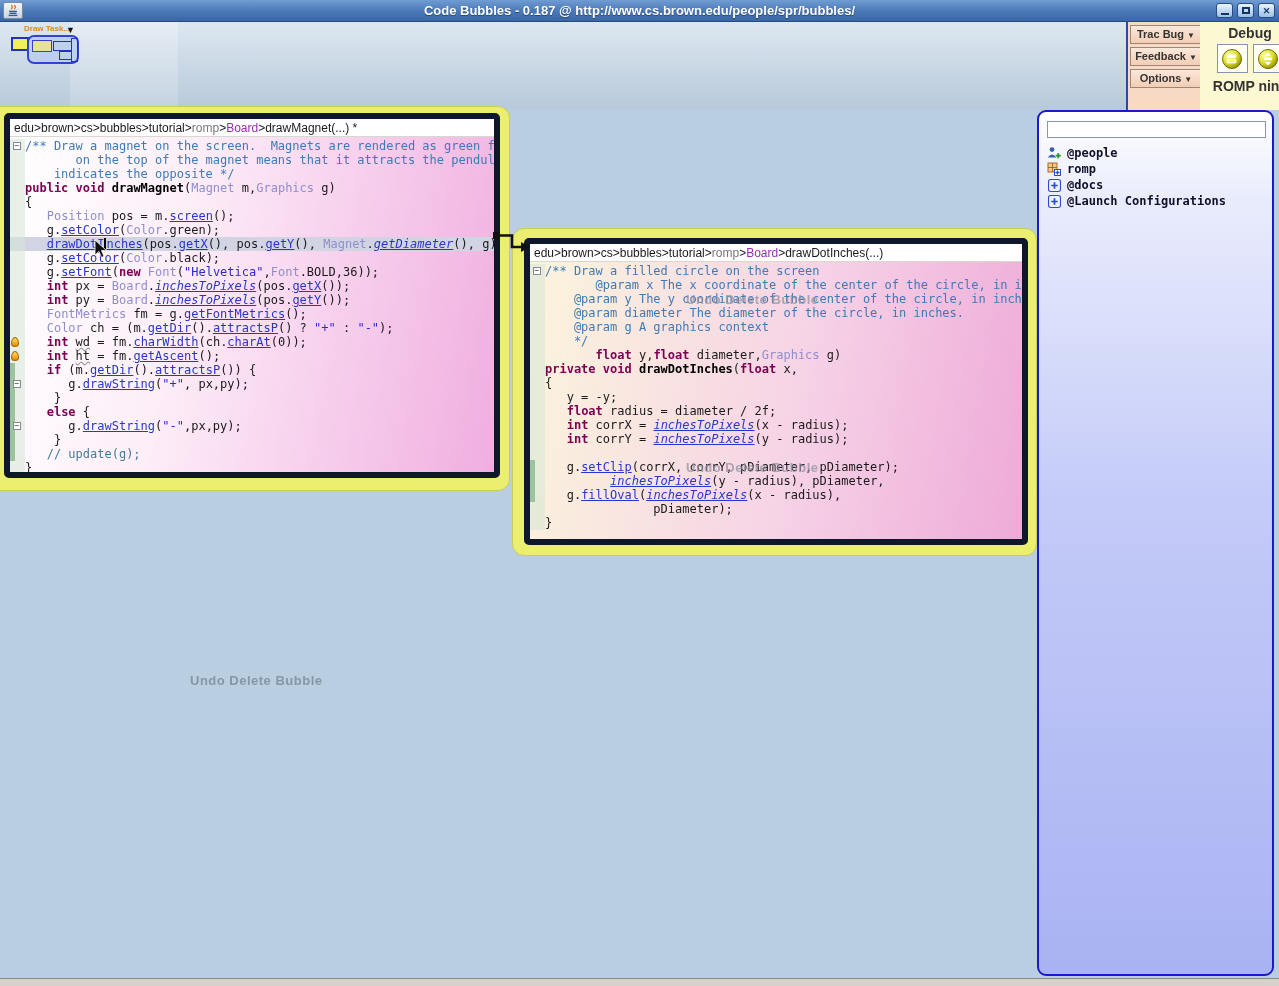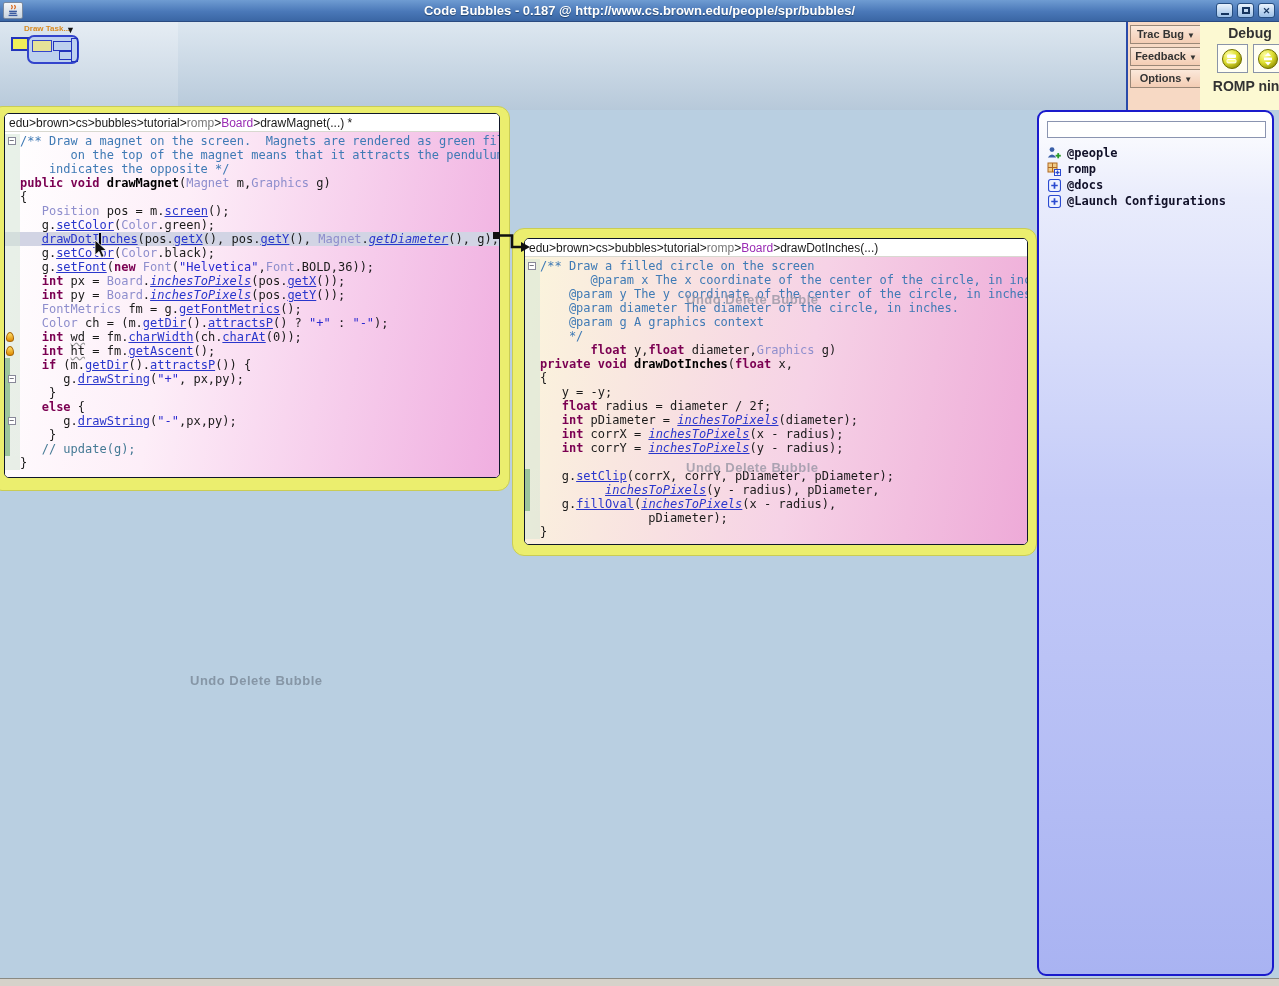--- a/index.html
+++ b/index.html
@@ -47,21 +47,21 @@
   .debug-panel { position:absolute; left:1200px; top:22px; width:100px; height:88px; background:#fcf9d2; }
   .debug-title { text-align:center; font-size:14px; font-weight:bold; color:#333; margin-top:3px; }
   .debug-icons { display:flex; justify-content:center; gap:5px; margin-top:3px; }
   .dbg-btn { width:31px; height:29px; background:#fffef2; border:1px solid #8a94a8; display:flex; align-items:center; justify-content:center; }
   .ws-label { text-align:center; font-size:14px; font-weight:bold; color:#333; margin-top:5px; }
 
   
   .group { position:absolute; background:#ebee6e; border:1px solid #c9cc55; border-radius:12px; }
   .g-left  { left:-10px; top:106px; width:520px; height:385px; }
   .g-right { left:512px; top:228px; width:525px; height:328px; }
-  .bubble { position:absolute; border:1px solid #0f172a; border-radius:5px; overflow:hidden; background:#fff; }
+  .bubble { position:absolute; border:6px solid #0f172a; border-radius:5px; overflow:hidden; background:#fff; }
   .b-left  { left:4px;   top:113px; width:496px; height:365px; }
   .b-right { left:524px; top:238px; width:504px; height:307px; }
   .b-left  .codearea { background:linear-gradient(100deg,#ffffff 0%, #fdeef8 35%, #f0aee0 100%); }
   .b-right .codearea { background:linear-gradient(100deg,#fbf5dc 0%, #f6d2e6 55%, #eeaad8 100%); }
   .crumbbar { height:18px; background:#fff; border-bottom:1px solid #d8d8d0; font-size:12px;
     padding:2px 3px 0 4px; white-space:nowrap; overflow:hidden; }
   .codearea { position:absolute; left:0; top:18px; right:0; bottom:0; padding-top:2px; overflow:hidden; }
 
   .cl { height:14px; line-height:14px; white-space:pre; font-family:"DejaVu Sans Mono", monospace;
     font-size:12px; color:#1a1a1a; }
@@ -228,21 +228,20 @@
       <div class="cl"><span class="gut"></span><span class="sc">       @param x The x coordinate of the center of the circle, in inches</span></div>
       <div class="cl"><span class="gut"></span><span class="sc">    @param y The y coordinate of the center of the circle, in inches.</span></div>
       <div class="cl"><span class="gut"></span><span class="sc">    @param diameter The diameter of the circle, in inches.</span></div>
       <div class="cl"><span class="gut"></span><span class="sc">    @param g A graphics context</span></div>
       <div class="cl"><span class="gut"></span><span class="sc">    */</span></div>
       <div class="cl"><span class="gut"></span><span class="sp">       </span><span class="sk">float</span><span class="sp"> y,</span><span class="sk">float</span><span class="sp"> diameter,</span><span class="st">Graphics</span><span class="sp"> g)</span></div>
       <div class="cl"><span class="gut"></span><span class="sk">private void </span><span class="sd">drawDotInches</span><span class="sp">(</span><span class="sk">float</span><span class="sp"> x,</span></div>
       <div class="cl"><span class="gut"></span><span class="sp">{</span></div>
       <div class="cl"><span class="gut"></span><span class="sp">   y = -y;</span></div>
       <div class="cl"><span class="gut"></span><span class="sp">   </span><span class="sk">float</span><span class="sp"> radius = diameter / 2f;</span></div>
-      <div class="cl"><span class="gut"></span><span class="sp">   </span><span class="sk">int</span><span class="sp"> pDiameter = </span><span class="ss">inchesToPixels</span><span class="sp">(diameter);</span></div>
       <div class="cl"><span class="gut"></span><span class="sp">   </span><span class="sk">int</span><span class="sp"> corrX = </span><span class="ss">inchesToPixels</span><span class="sp">(x - radius);</span></div>
       <div class="cl"><span class="gut"></span><span class="sp">   </span><span class="sk">int</span><span class="sp"> corrY = </span><span class="ss">inchesToPixels</span><span class="sp">(y - radius);</span></div>
       <div class="cl"><span class="gut"></span><span class="sp"></span></div>
       <div class="cl"><span class="gut gb"></span><span class="sp">   g.</span><span class="sm">setClip</span><span class="sp">(corrX, corrY, pDiameter, pDiameter);</span></div>
       <div class="cl"><span class="gut gb"></span><span class="sp">         </span><span class="ss">inchesToPixels</span><span class="sp">(y - radius), pDiameter,</span></div>
       <div class="cl"><span class="gut gb"></span><span class="sp">   g.</span><span class="sm">fillOval</span><span class="sp">(</span><span class="ss">inchesToPixels</span><span class="sp">(x - radius),</span></div>
       <div class="cl"><span class="gut"></span><span class="sp">               pDiameter);</span></div>
       <div class="cl"><span class="gut"></span><span class="sp">}</span></div>
     </div>
 </div>

